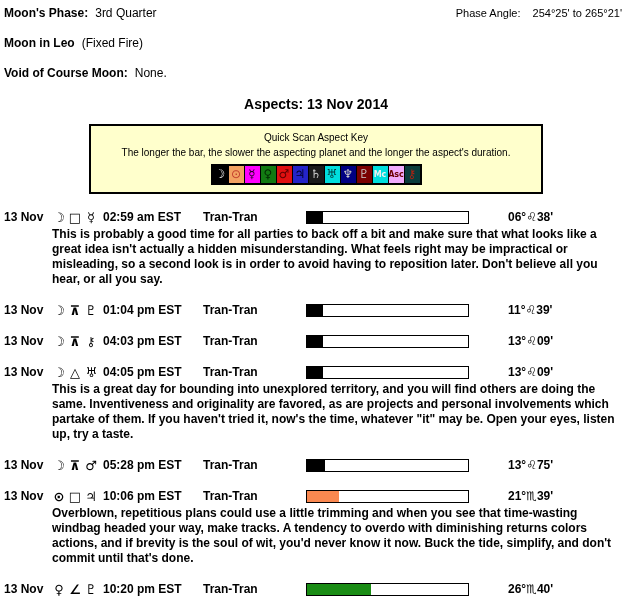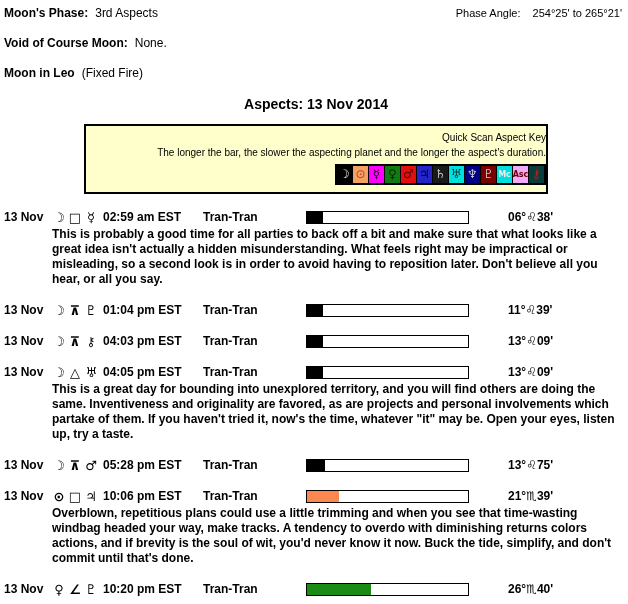--- a/index.html
+++ b/index.html
@@ -15,21 +15,21 @@
   .hline{margin-bottom:15px;white-space:nowrap;}
   .hlabel{font-weight:bold;}
   .hvalue{margin-left:7px;}
   .phase-angle{position:absolute;top:6px;right:6px;font-size:11px;}
   .phase-angle .pa-label{margin-right:12px;}
   
   .title{text-align:center;font-weight:bold;font-size:14px;margin:16px 0 12px 0;}
   
   .key-box{
     width:450px;margin:0 auto;border:2px solid #000;background:#ffffcc;
-    padding:5px 0 7px 10px;text-align:right;
+    padding:5px 0 7px 0;text-align:center;
   }
   .key-title{font-size:10px;line-height:13px;margin-bottom:2px;}
   .key-desc{font-size:10px;line-height:13px;margin-bottom:5px;}
   .key-strip{display:inline-flex;background:#000;border:2px solid #000;gap:1px;vertical-align:middle;}
   .key-cell{
     width:15px;height:17px;display:inline-flex;align-items:center;justify-content:center;
     font-family:"DejaVu Sans",sans-serif;font-size:12px;line-height:17px;overflow:hidden;
   }
   .key-cell.small-text{font-size:8px;font-weight:bold;}
   
@@ -52,27 +52,27 @@
 </head>
 <body>
 
 <div class="page">
 
   <div class="header">
     <div class="phase-angle">
       <span class="pa-label">Phase Angle:</span><span>254°25' to 265°21'</span>
     </div>
     <div class="hline">
-      <span class="hlabel">Moon's Phase:</span><span class="hvalue">3rd Aspects</span>
+      <span class="hlabel">Moon's Phase:</span><span class="hvalue">3rd Quarter</span>
+    </div>
+    <div class="hline">
+      <span class="hlabel">Moon in Leo</span><span class="hvalue">(Fixed Fire)</span>
     </div>
     <div class="hline">
       <span class="hlabel">Void of Course Moon:</span><span class="hvalue">None.</span>
-    </div>
-    <div class="hline">
-      <span class="hlabel">Moon in Leo</span><span class="hvalue">(Fixed Fire)</span>
     </div>
   </div>
 
   <div class="title">Aspects: 13 Nov 2014</div>
 
   <div class="key-box">
     <div class="key-title">Quick Scan Aspect Key</div>
     <div class="key-desc">The longer the bar, the slower the aspecting planet and the longer the aspect's duration.</div>
     <div class="key-strip">
         <span class="key-cell" style="background: rgb(0, 0, 0); color: rgb(255, 255, 255);">☽</span>

